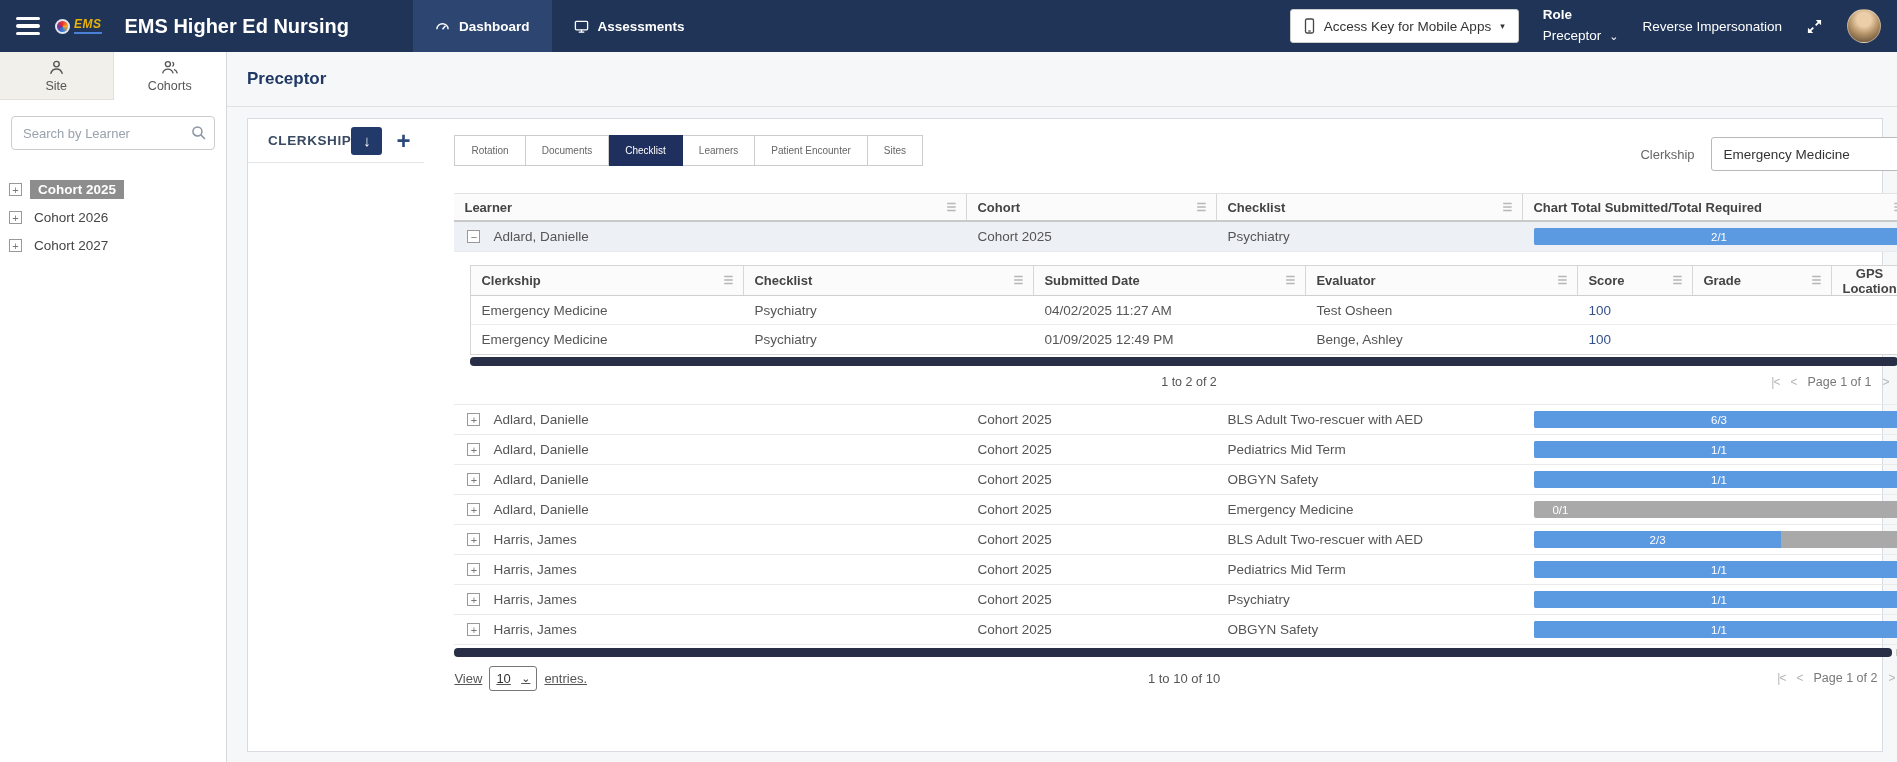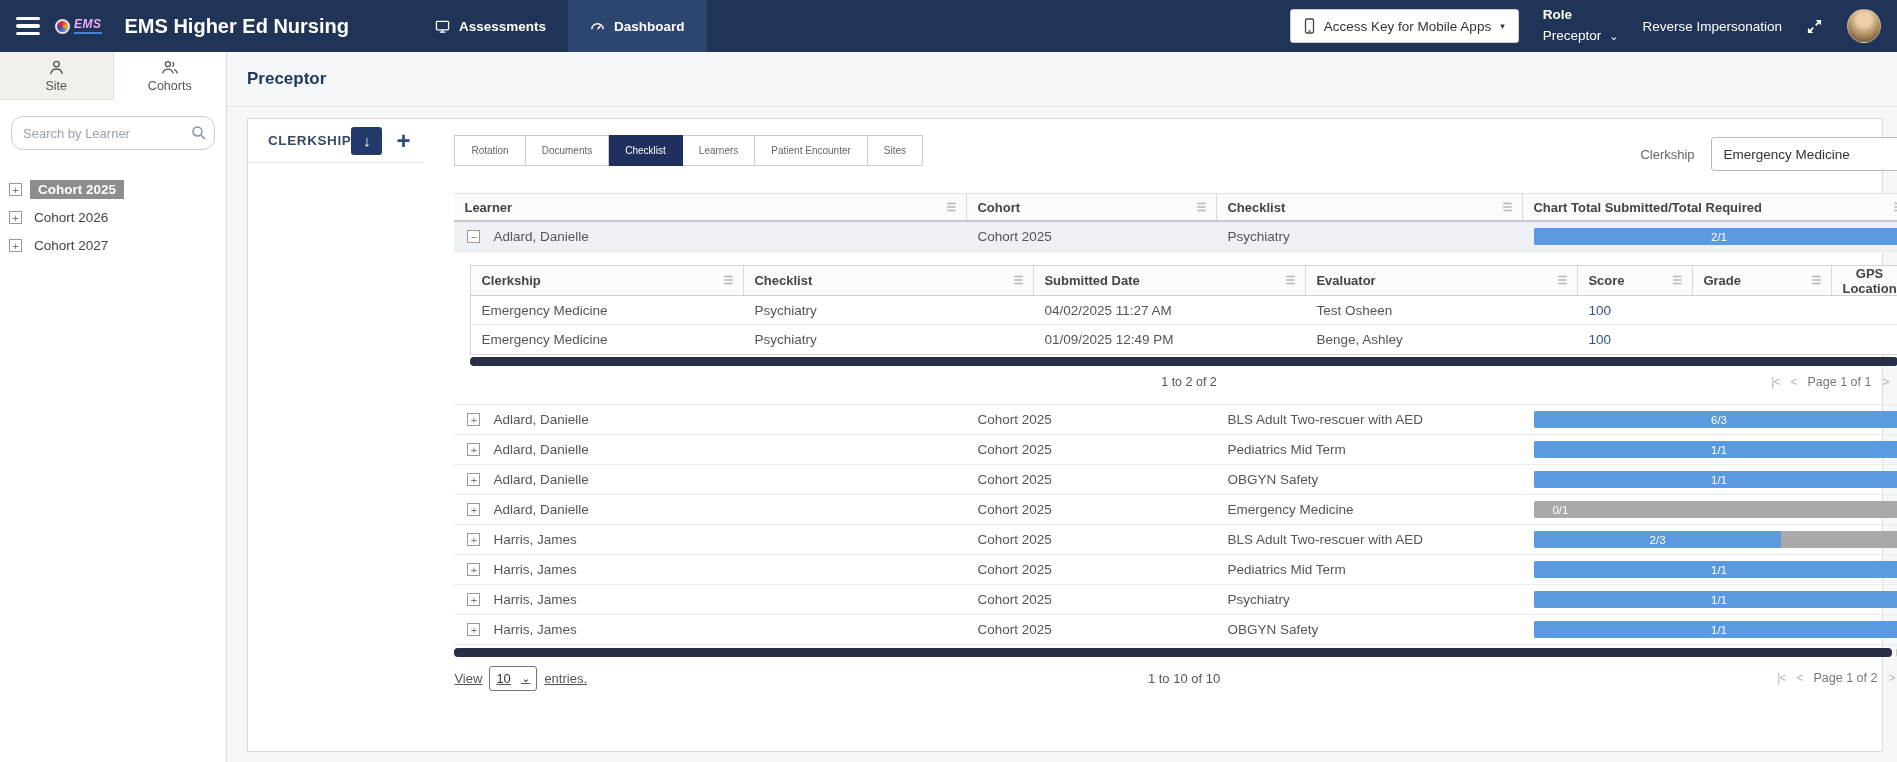--- a/index.html
+++ b/index.html
@@ -11,21 +11,21 @@
   }
   
   .navbar { height:52px; background:#1f3457; display:flex; align-items:stretch; color:#fff; }
   .nav-left { display:flex; align-items:center; gap:15px; padding:0 16px; }
   .hamburger { width:24px; cursor:pointer; display:flex; flex-direction:column; gap:4px; }
   .hamburger span { height:3.5px; background:#fff; border-radius:2px; }
   .logo { display:flex; align-items:center; gap:4px; }
   .logo-mark { width:15px; height:15px; border-radius:50%;
     background:conic-gradient(#e63329,#f5a623,#2e7bd6,#7a2e8e,#e63329);
     border:2px solid #dfe6f2; }
-  .logo-text { color:#f0abfc; font-weight:800; font-style:italic; font-size:12px;
+  .logo-text { color:#eab308; font-weight:800; font-style:italic; font-size:12px;
     border-bottom:2px solid #4a7fd4; line-height:1.1; letter-spacing:.5px; }
   .app-title { font-size:20px; font-weight:700; margin-left:8px; }
   .nav-tabs { display:flex; margin-left:48px; }
   .nav-tab { display:flex; align-items:center; gap:9px; padding:0 22px; font-size:13.5px;
     font-weight:700; cursor:pointer; }
   .nav-tab.active { background:#2d4571; }
   .nav-right { margin-left:auto; display:flex; align-items:center; gap:24px; padding-right:16px; }
   .access-key-btn { background:#fff; color:#333; border:1px solid #ccc; border-radius:3px;
     height:34px; padding:0 13px; font-size:13.5px; display:flex; align-items:center; gap:9px; cursor:pointer; }
   .access-key-caret { font-size:9px; color:#333; }
@@ -39,21 +39,21 @@
     border:1px solid rgba(255,255,255,.35); }
   
   .app-body { display:flex; height:710px; }
   
   .sidebar { width:227px; background:#fff; border-right:1px solid #d9d9d9; flex-shrink:0; }
   .side-tabs { display:flex; height:48px; }
   .side-tab { flex:1; display:flex; flex-direction:column; align-items:center; justify-content:center;
     gap:3px; font-size:12.5px; color:#555; cursor:pointer; background:#fff; }
   .side-tab.inactive { background:#f2f0ea; border-right:1px solid #e3e0d8; border-bottom:1px solid #e3e0d8; }
   .search-wrap { margin:16px 11px 0 11px; position:relative; }
-  .search-input { width:100%; height:34px; border:1px solid #ccc; border-radius:12px;
+  .search-input { width:100%; height:34px; border:1px solid #ccc; border-radius:4px;
     padding:0 30px 0 11px; font-size:13px; color:#333; outline:none;
     font-family:"Liberation Sans",sans-serif; }
   .search-input::placeholder { color:#9aa2ad; }
   .search-icon { position:absolute; right:9px; top:9px; }
   .tree { margin:30px 9px 0 9px; font-size:13.5px; color:#444; }
   .tree-item { display:flex; align-items:center; gap:8px; margin-bottom:9px; cursor:pointer; }
   .expander { width:13px; height:13px; border:1px solid #999; color:#777; font-size:11px;
     line-height:10px; display:flex; align-items:center; justify-content:center; background:#fff;
     flex-shrink:0; cursor:pointer; }
   .tree-label { padding:2px 4px; }
@@ -151,34 +151,34 @@
         <span></span>
         <span></span>
     </div>
     <div class="logo">
       <span class="logo-mark"></span>
       <span class="logo-text">EMS</span>
     </div>
     <div class="app-title">EMS Higher Ed Nursing</div>
   </div>
   <div class="nav-tabs">
+    <div class="nav-tab active">
+      <svg width="15" height="15" viewBox="0 0 16 16" fill="none" stroke="#fff" stroke-width="1.5">
+          <path d="M2 11a6 6 0 1 1 12 0"></path>
+          <line x1="8" y1="11" x2="11.2" y2="7.2"></line>
+        </svg>
+      <span>Dashboard</span>
+    </div>
     <div class="nav-tab">
       <svg width="15" height="15" viewBox="0 0 16 16" fill="none" stroke="#fff" stroke-width="1.4">
           <rect x="1.5" y="2.5" width="13" height="9" rx="1"></rect>
           <line x1="5" y1="14" x2="11" y2="14"></line>
           <line x1="8" y1="11.5" x2="8" y2="14"></line>
         </svg>
       <span>Assessments</span>
-    </div>
-    <div class="nav-tab active">
-      <svg width="15" height="15" viewBox="0 0 16 16" fill="none" stroke="#fff" stroke-width="1.5">
-          <path d="M2 11a6 6 0 1 1 12 0"></path>
-          <line x1="8" y1="11" x2="11.2" y2="7.2"></line>
-        </svg>
-      <span>Dashboard</span>
     </div>
   </div>
   <div class="nav-right">
     <div class="access-key-btn">
       <svg width="11" height="16" viewBox="0 0 10 16" fill="none" stroke="#444" stroke-width="1.3">
           <rect x="1" y="1" width="8" height="14" rx="1.5"></rect>
           <line x1="3.8" y1="13" x2="6.2" y2="13"></line>
         </svg>
       <span>Access Key for Mobile Apps</span>
       <span class="access-key-caret">▾</span>

